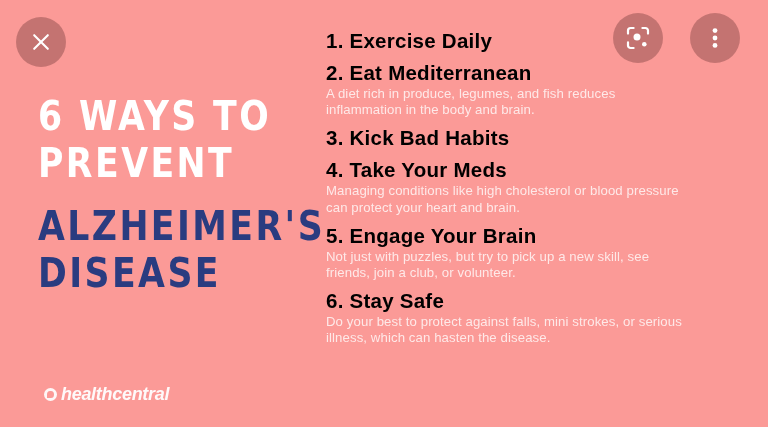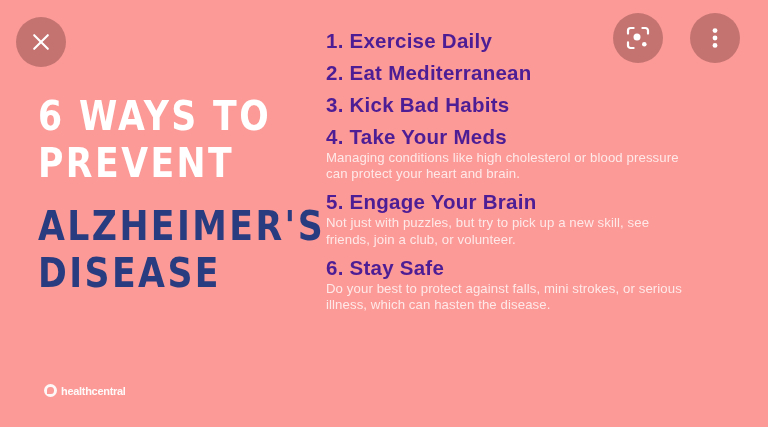--- a/index.html
+++ b/index.html
@@ -81,40 +81,41 @@
   .logo-mark::after {
     content:"";
     position:absolute;
     left:3.2px; top:2.6px;
     width:6.5px; height:7.5px;
     border-radius:50% 50% 50% 0;
     background:#FB9A97;
   }
   .logo-text {
     color:#FFFFFF;
-    font-size:11px;
+    font-size:18px;
     font-weight:bold;
     letter-spacing:-0.3px;
     opacity:0.95;
+    font-style:italic;
   }
 
   
   .tips {
     position:absolute;
     left:326px;
     top:28px;
     width:372px;
     z-index:10;
   }
 
   .tip { margin-bottom:7px; }
   .tip:last-child { margin-bottom:8px; }
 
   .tip-head {
-    color:#4c1d95;
+    color:#000000;
     font-size:20.5px;
     font-weight:bold;
     letter-spacing:0.25px;
     line-height:25px;
     white-space:nowrap;
   }
 
   .tip-body {
     color:rgba(255,255,255,0.78);
     font-size:13.2px;
@@ -172,20 +173,21 @@
 </div>
 
 <div class="tips">
 
   <div class="tip">
     <div class="tip-head">1. Exercise Daily</div>
   </div>
 
   <div class="tip">
     <div class="tip-head">2. Eat Mediterranean</div>
+    <div class="tip-body">A diet rich in produce, legumes, and fish reduces inflammation in the body and brain.</div>
   </div>
 
   <div class="tip">
     <div class="tip-head">3. Kick Bad Habits</div>
   </div>
 
   <div class="tip">
     <div class="tip-head">4. Take Your Meds</div>
     <div class="tip-body">Managing conditions like high cholesterol or blood pressure can protect your heart and brain.</div>
   </div>

